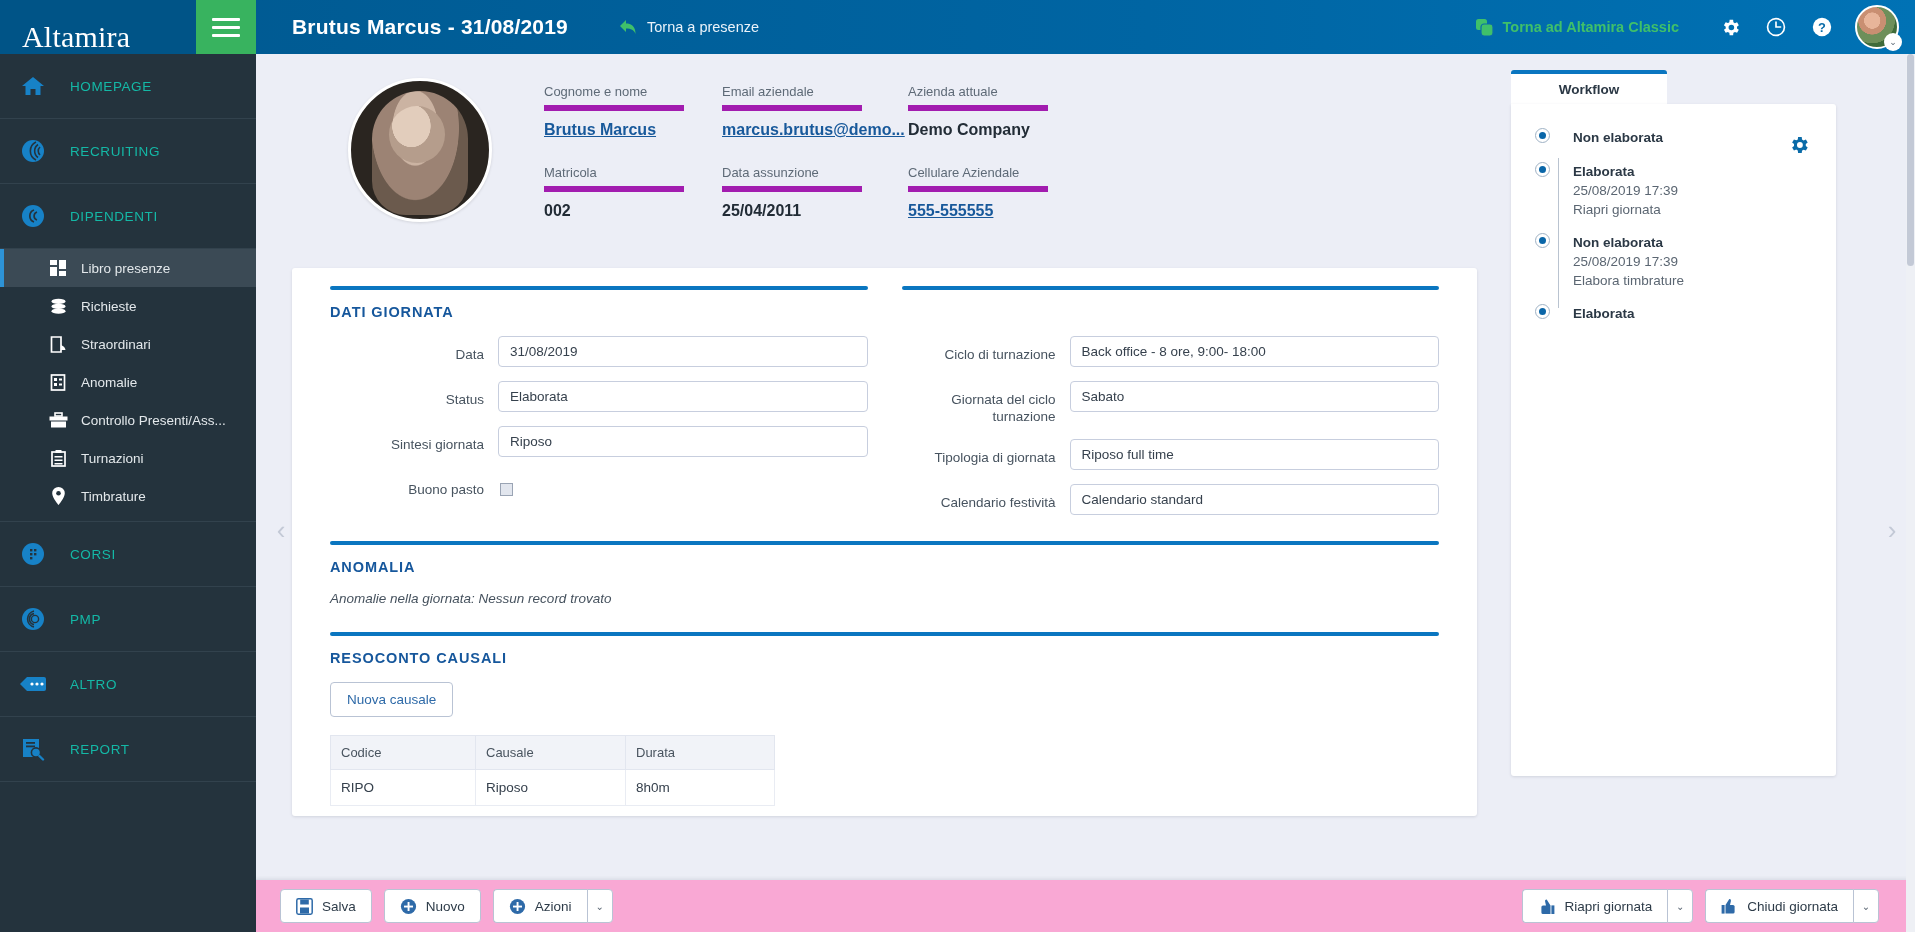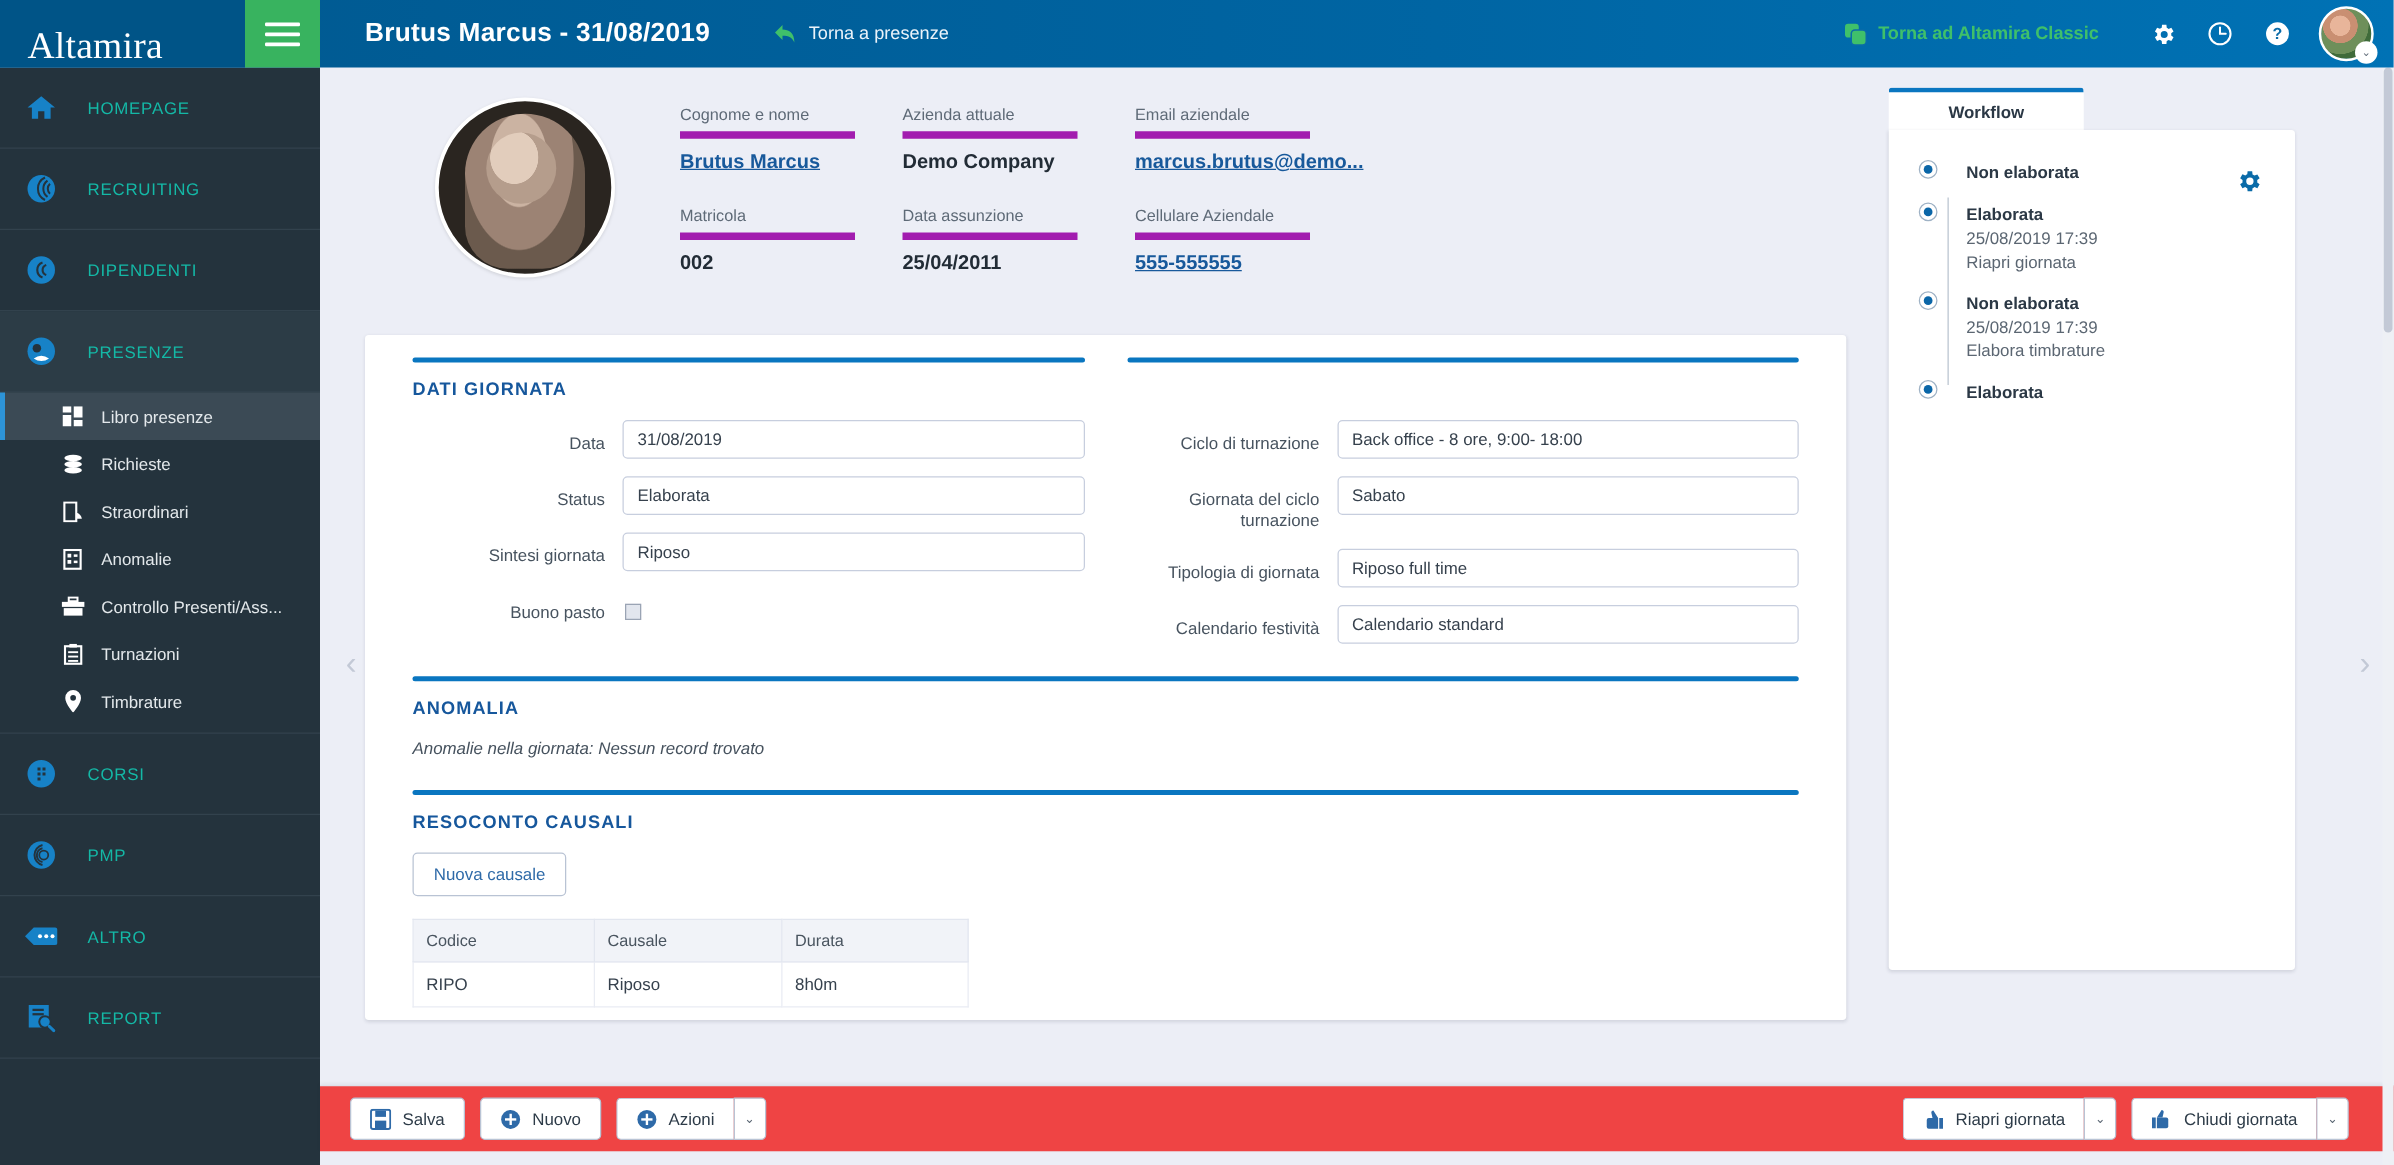--- a/index.html
+++ b/index.html
@@ -175,22 +175,22 @@
     width: 15px; height: 15px; border-radius: 50%; border: 1px solid #9fb2c5; background: #fff;
     display: flex; align-items: center; justify-content: center; position: relative; z-index: 2;
   }
   .wf-dot i { width: 7px; height: 7px; border-radius: 50%; background: #0a66a8; display: block; }
   .wf-txt { padding-bottom: 14px; }
   .wf-state { font-size: 13.5px; font-weight: bold; color: #2b3845; line-height: 19px; }
   .wf-meta { font-size: 13.5px; color: #5b6672; line-height: 19px; }
 
   
   .footer {
-    position: absolute; left: 256px; right: 0; bottom: 11px; height: 53px;
-    background: #ef4444; border-top: 1px solid #dde1ea; display: flex; align-items: center;
+    position: absolute; left: 256px; right: 0; bottom: 0; height: 53px;
+    background: #f9a8d4; border-top: 1px solid #dde1ea; display: flex; align-items: center;
     padding: 0 24px; z-index: 25; box-shadow: 0 -1px 3px rgba(30,40,60,.07);
   }
   .fbtn {
     display: flex; align-items: center; gap: 9px; height: 34px; padding: 0 15px;
     border: 1px solid #b9c3d4; border-radius: 4px; background: #fff; color: #2d3b48;
     font-size: 13.5px; cursor: pointer; margin-right: 12px; white-space: nowrap;
   }
   .fbtn.split { border-right: none; border-radius: 4px 0 0 4px; margin-right: 0; }
   .fcaret {
     width: 26px; height: 34px; border: 1px solid #b9c3d4; border-radius: 0 4px 4px 0;
@@ -286,33 +286,20 @@
       <span class="nav-icon">
         <svg width="24" height="24" viewBox="0 0 24 24">
           <circle cx="12" cy="12" r="11" fill="#1782c7"></circle>
           <path d="M13 6 a6.4 6.4 0 000 12" fill="none" stroke="#24333d" stroke-width="1.7"></path>
           <path d="M16 8 a4.2 4.2 0 000 8" fill="none" stroke="#24333d" stroke-width="1.7"></path>
         </svg>
       </span>
       <span class="nav-label">DIPENDENTI</span>
     </div>
 
-    <div class="nav-main active">
-      <span class="nav-icon">
-        <svg width="24" height="24" viewBox="0 0 24 24">
-          <circle cx="12" cy="12" r="11" fill="#1782c7"></circle>
-          <circle cx="8.5" cy="9.5" r="3.4" fill="#24333d"></circle>
-          <path d="M3 16 a9 9 0 0118 0 a9 9 0 01-18 0 Z" fill="none"></path>
-          <path d="M5 15 q7 -5 14 0 a8 8 0 01-14 0 Z" fill="#fff" opacity="0"></path>
-          <path d="M12.4 13.2 a5.5 5.5 0 0110.2 2.6 H12.4 Z" fill="#24333d" opacity="0"></path>
-          <path d="M6 17.8 q6 -4.6 12.2 0 a10.2 10.2 0 01-12.2 0 Z" fill="#fff"></path>
-        </svg>
-      </span>
-      <span class="nav-label">PRESENZE</span>
-    </div>
 
     <div class="nav-sub-group">
       <div class="sub-item active">
         <span class="sub-icon">
           <svg width="17" height="17" viewBox="0 0 17 17">
             <rect x="0" y="0" width="7" height="5" fill="#fff"></rect>
               <rect x="9" y="0" width="7" height="9" fill="#fff"></rect>
             <rect x="0" y="7" width="7" height="9" fill="#fff"></rect>
               <rect x="9" y="11" width="7" height="5" fill="#fff"></rect>
           </svg>
@@ -445,26 +432,26 @@
       <div class="emp-card">
         <div class="emp-photo">
           <div class="bust"></div>
         </div>
         <div class="emp-fields">
           <div>
             <div class="f-label">Cognome e nome</div>
             <div class="f-value link">Brutus Marcus</div>
           </div>
           <div>
+            <div class="f-label">Email aziendale</div>
+            <div class="f-value link">marcus.brutus@demo...</div>
+          </div>
+          <div>
             <div class="f-label">Azienda attuale</div>
             <div class="f-value">Demo Company</div>
-          </div>
-          <div>
-            <div class="f-label">Email aziendale</div>
-            <div class="f-value link">marcus.brutus@demo...</div>
           </div>
           <div>
             <div class="f-label">Matricola</div>
             <div class="f-value">002</div>
           </div>
           <div>
             <div class="f-label">Data assunzione</div>
             <div class="f-value">25/04/2011</div>
           </div>
           <div>

